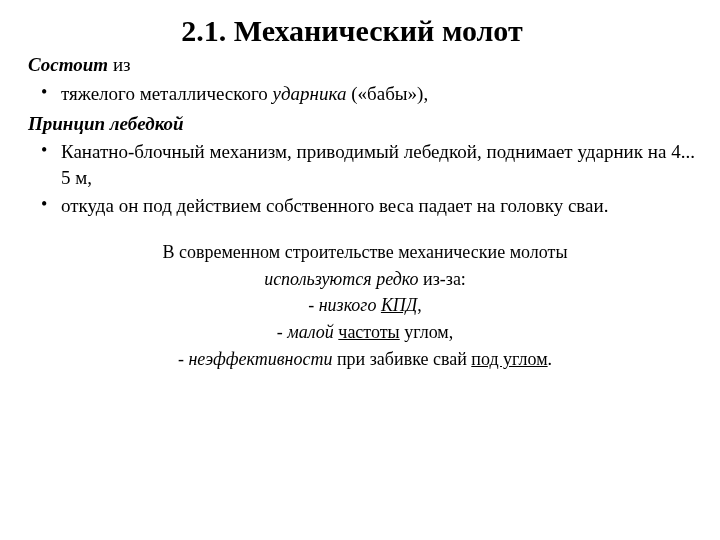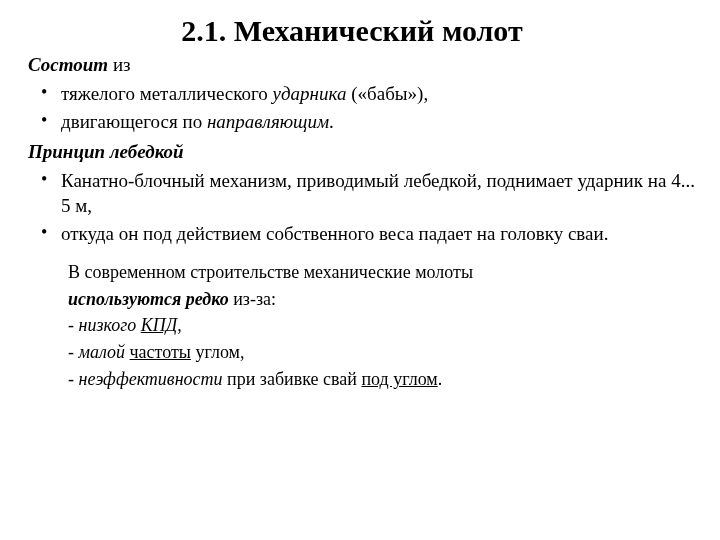--- a/index.html
+++ b/index.html
@@ -63,50 +63,49 @@
   }
   li.justify {
     text-align: justify;
     text-justify: inter-word;
     padding-right: 4px;
   }
   .ital {
     font-style: italic;
   }
   .center-block {
-    text-align: left;
+    text-align: center;
     font-size: 18px;
     line-height: 1.38;
-    margin-top: 14px;
+    margin-top: 22px;
     padding: 0 40px;
   }
   .center-line {
     margin: 2px 0;
   }
   .bold {
-    font-weight: bold;
+    font-weight: normal;
   }
   .uline {
     text-decoration: underline;
   }
 </style>
 </head>
 <body>
 
 <div class="slide">
 
   <div class="slide-title">2.1. Механический молот</div>
 
   <div class="body-block">
 
     <p class="lead"><span class="bold">Состоит</span><span> из</span></p>
 
     <ul class="bullets">
       <li><span>тяжелого металлического </span><span class="ital">ударника</span><span> («бабы»),</span></li>
-      <li><span>двигающегося по </span><span class="ital">направляющим</span><span>.</span></li>
     </ul>
 
     <p class="lead"><span class="bold">Принцип лебедкой</span><span></span></p>
 
     <ul class="bullets">
       <li class="justify">Канатно-блочный механизм, приводимый лебедкой, поднимает ударник на 4... 5 м,</li>
       <li class="justify">откуда он под действием собственного веса падает на головку сваи.</li>
     </ul>
 
     <div class="center-block">

